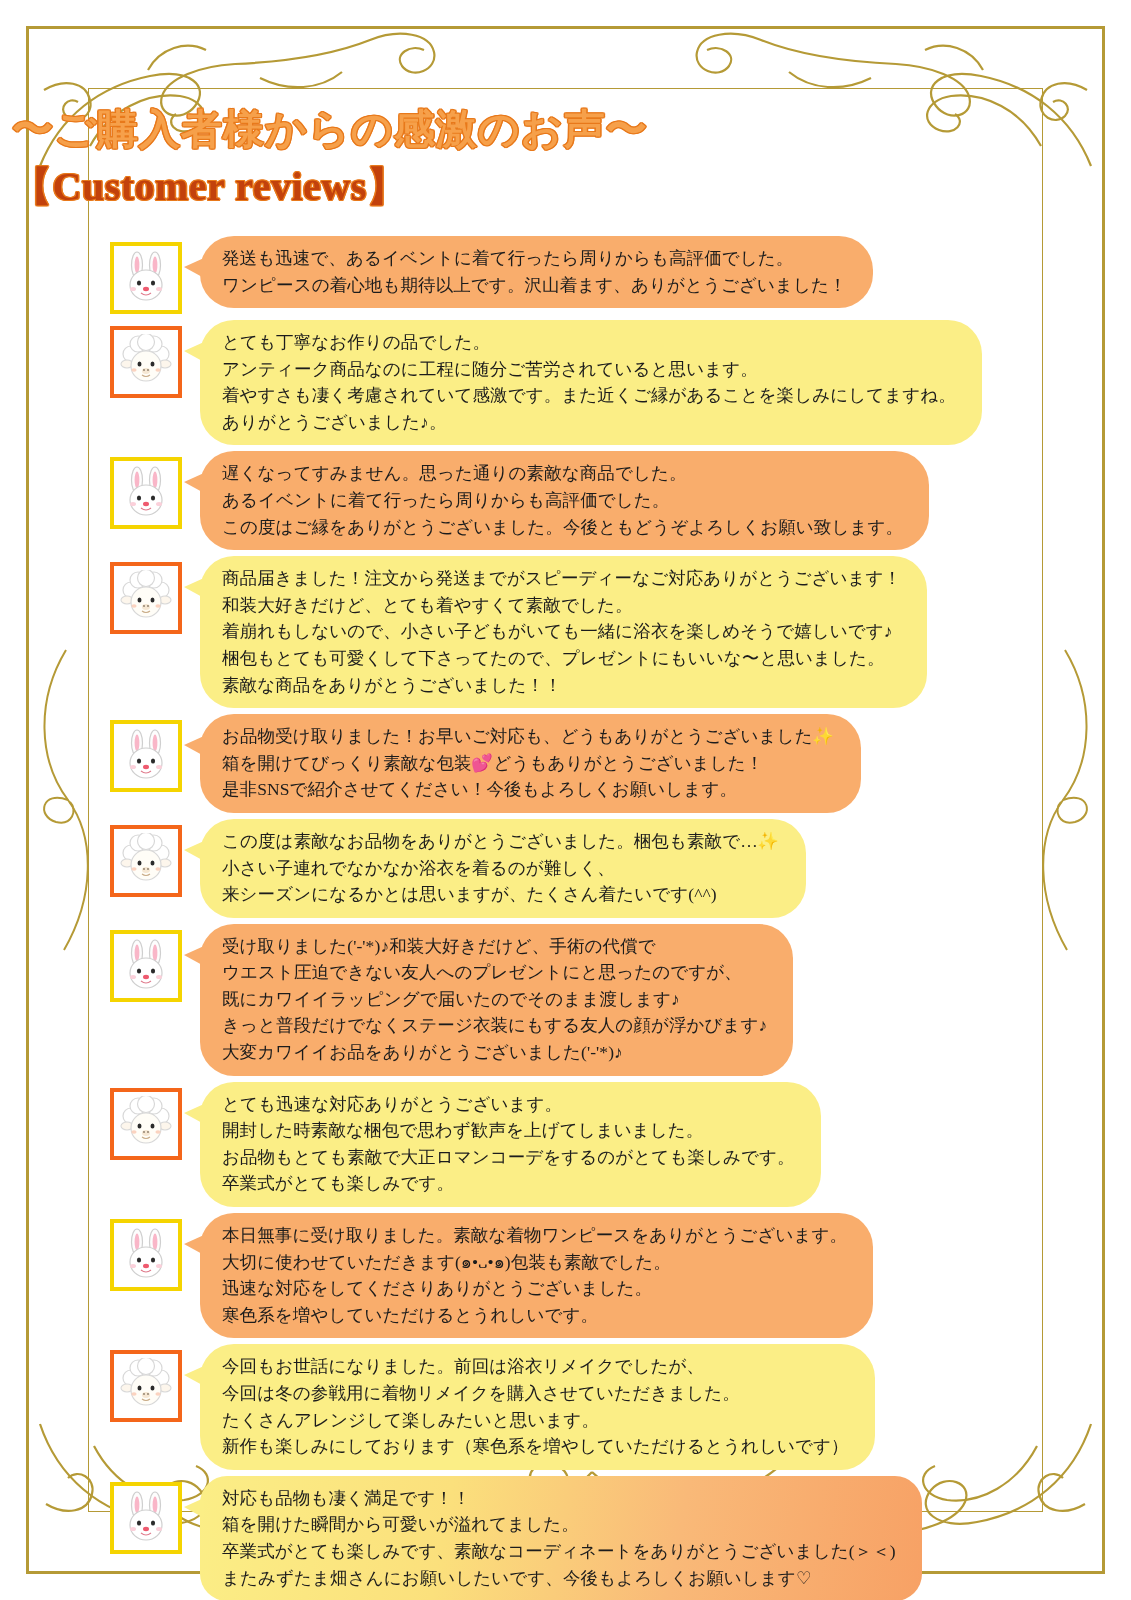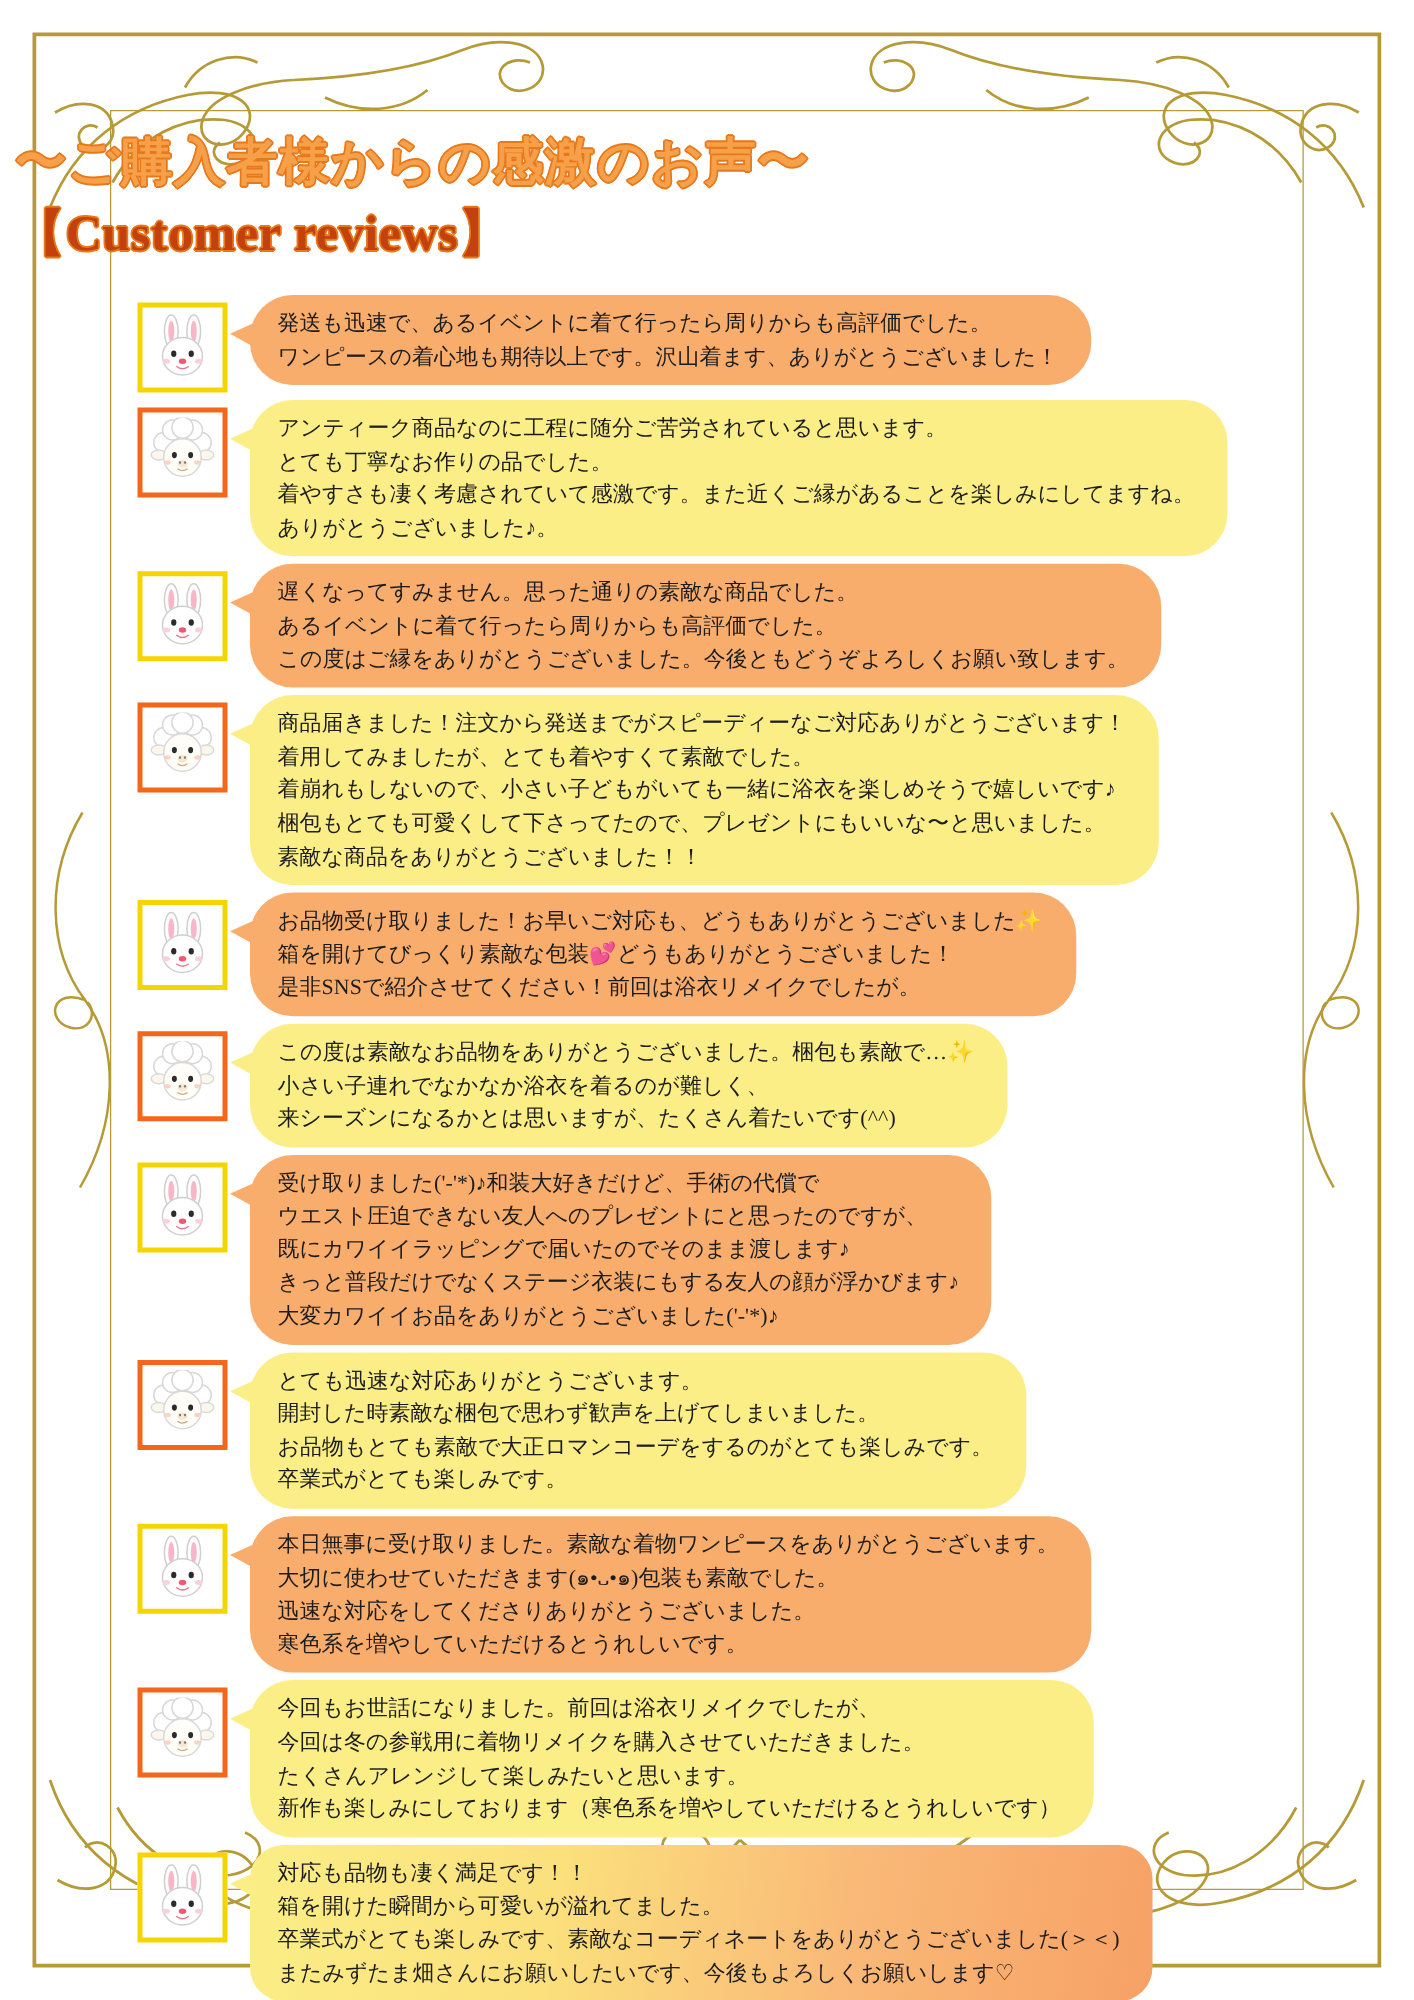--- a/index.html
+++ b/index.html
@@ -254,22 +254,22 @@
     <ellipse cx="34.5" cy="30" rx="2" ry="2.5" fill="#2b2b2b"></ellipse>
     <ellipse cx="28" cy="37" rx="4" ry="3" fill="#f6e7d2"></ellipse>
     <ellipse cx="26" cy="36" rx="0.9" ry="1.1" fill="#8a7a66"></ellipse>
     <ellipse cx="30" cy="36" rx="0.9" ry="1.1" fill="#8a7a66"></ellipse>
     <path d="M24 41 q4 3 8 0" stroke="#c9ab86" stroke-width="1.1" fill="none"></path>
     <ellipse cx="16" cy="36" rx="2.6" ry="1.8" fill="#fbd3c0"></ellipse>
     <ellipse cx="40" cy="36" rx="2.6" ry="1.8" fill="#fbd3c0"></ellipse>
   </svg>
         </div>
         <div class="bubble yellow">
+          <p>とても丁寧なお作りの品でした。</p>
           <p>アンティーク商品なのに工程に随分ご苦労されていると思います。</p>
-          <p>とても丁寧なお作りの品でした。</p>
           <p>着やすさも凄く考慮されていて感激です。また近くご縁があることを楽しみにしてますね。</p>
           <p>ありがとうございました♪。</p>
         </div>
       </div>
       <div class="review">
         <div class="avatar">
           <svg width="52" height="56" viewBox="0 0 52 56">
     <ellipse cx="17" cy="15" rx="5.5" ry="13" fill="#fdfdfd" stroke="#cfcfcf" stroke-width="1.2"></ellipse>
     <ellipse cx="35" cy="15" rx="5.5" ry="13" fill="#fdfdfd" stroke="#cfcfcf" stroke-width="1.2"></ellipse>
     <ellipse cx="17" cy="15" rx="2.4" ry="8.5" fill="#f9b6c8"></ellipse>
@@ -305,21 +305,21 @@
     <ellipse cx="28" cy="37" rx="4" ry="3" fill="#f6e7d2"></ellipse>
     <ellipse cx="26" cy="36" rx="0.9" ry="1.1" fill="#8a7a66"></ellipse>
     <ellipse cx="30" cy="36" rx="0.9" ry="1.1" fill="#8a7a66"></ellipse>
     <path d="M24 41 q4 3 8 0" stroke="#c9ab86" stroke-width="1.1" fill="none"></path>
     <ellipse cx="16" cy="36" rx="2.6" ry="1.8" fill="#fbd3c0"></ellipse>
     <ellipse cx="40" cy="36" rx="2.6" ry="1.8" fill="#fbd3c0"></ellipse>
   </svg>
         </div>
         <div class="bubble yellow">
           <p>商品届きました！注文から発送までがスピーディーなご対応ありがとうございます！</p>
-          <p>着用してみましたが、とても着やすくて素敵でした。</p>
+          <p>和装大好きだけど、とても着やすくて素敵でした。</p>
           <p>着崩れもしないので、小さい子どもがいても一緒に浴衣を楽しめそうで嬉しいです♪</p>
           <p>梱包もとても可愛くして下さってたので、プレゼントにもいいな〜と思いました。</p>
           <p>素敵な商品をありがとうございました！！</p>
         </div>
       </div>
       <div class="review">
         <div class="avatar">
           <svg width="52" height="56" viewBox="0 0 52 56">
     <ellipse cx="17" cy="15" rx="5.5" ry="13" fill="#fdfdfd" stroke="#cfcfcf" stroke-width="1.2"></ellipse>
     <ellipse cx="35" cy="15" rx="5.5" ry="13" fill="#fdfdfd" stroke="#cfcfcf" stroke-width="1.2"></ellipse>
@@ -330,21 +330,21 @@
     <ellipse cx="33" cy="33" rx="2.1" ry="2.6" fill="#2b2b2b"></ellipse>
     <ellipse cx="26" cy="39" rx="3" ry="2.2" fill="#ef5a6f"></ellipse>
     <path d="M21 43 q5 4 10 0" stroke="#e07d8e" stroke-width="1.2" fill="none"></path>
     <ellipse cx="13" cy="39" rx="3" ry="2" fill="#fbd0da"></ellipse>
     <ellipse cx="39" cy="39" rx="3" ry="2" fill="#fbd0da"></ellipse>
   </svg>
         </div>
         <div class="bubble orange">
           <p>お品物受け取りました！お早いご対応も、どうもありがとうございました<span class="sparkle">✨</span></p>
           <p>箱を開けてびっくり素敵な包装<span class="heart">💕</span>どうもありがとうございました！</p>
-          <p>是非SNSで紹介させてください！前回は浴衣リメイクでしたが。</p>
+          <p>是非SNSで紹介させてください！今後もよろしくお願いします。</p>
         </div>
       </div>
       <div class="review">
         <div class="avatar orange">
           <svg width="56" height="56" viewBox="0 0 56 56">
     <circle cx="13" cy="20" r="8" fill="#ffffff" stroke="#d8d8d8" stroke-width="1.2"></circle>
     <circle cx="43" cy="20" r="8" fill="#ffffff" stroke="#d8d8d8" stroke-width="1.2"></circle>
     <circle cx="20" cy="10" r="8" fill="#ffffff" stroke="#d8d8d8" stroke-width="1.2"></circle>
     <circle cx="36" cy="10" r="8" fill="#ffffff" stroke="#d8d8d8" stroke-width="1.2"></circle>
     <circle cx="28" cy="8" r="8.5" fill="#ffffff" stroke="#d8d8d8" stroke-width="1.2"></circle>

